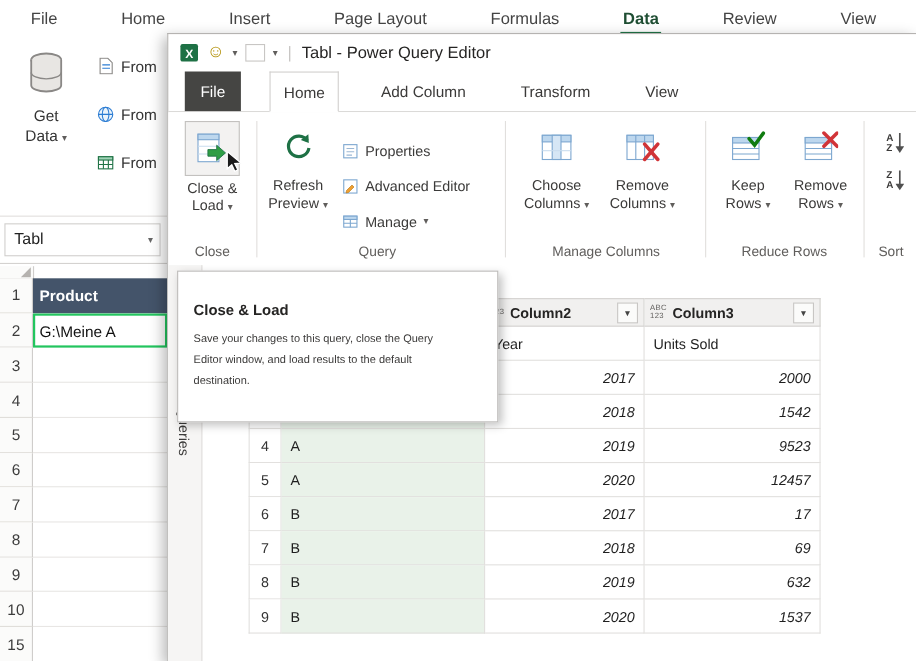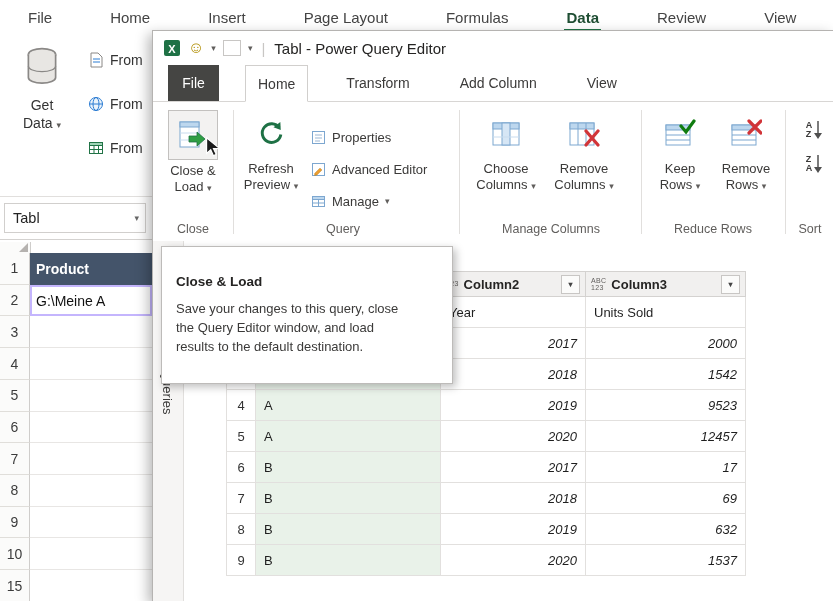--- a/index.html
+++ b/index.html
@@ -28,21 +28,21 @@
   .xl-corner{position:absolute;left:0;top:0;width:30px;height:11px;border-right:1px solid #cfcdcb;
              border-bottom:1px solid #cfcdcb;background:#fbfbfa;}
   .xl-corner:after{content:"";position:absolute;right:2px;bottom:1px;width:0;height:0;
              border-left:9px solid transparent;border-bottom:9px solid #b5b2af;}
   .xl-row{position:absolute;left:0;width:152px;height:31.72px;display:flex;}
   .xl-rn{width:30px;box-sizing:border-box;border-right:1px solid #cfcdcb;border-bottom:1px solid #e0deda;
          background:#fbfbfa;display:flex;align-items:center;justify-content:center;font-size:14px;color:#3c3c3c;}
   .xl-rc{flex:1;border-bottom:1px solid #e8e6e4;}
   .xl-a1{position:absolute;left:30px;top:11px;width:122px;height:31.7px;background:#44546a;color:#fff;
          font-weight:700;font-size:14px;display:flex;align-items:center;padding-left:6px;box-sizing:border-box;}
-  .xl-a2{position:absolute;left:30px;top:42.7px;width:122px;height:31.7px;border:2px solid #c4b5fd;background:#fff;
+  .xl-a2{position:absolute;left:30px;top:42.7px;width:122px;height:31.7px;border:2px solid #22c55e;background:#fff;
          font-size:14px;color:#111;display:flex;align-items:center;padding-left:4px;box-sizing:border-box;white-space:nowrap;overflow:hidden;}
 
   
   .pq{position:absolute;left:152px;top:30px;width:681px;height:571px;background:#fff;box-sizing:border-box;
       border:1px solid #b5b3b1;border-right:none;border-bottom:none;box-shadow:-4px 4px 12px rgba(0,0,0,.28);}
   .pq-title{height:34px;display:flex;align-items:center;gap:7px;padding-left:10px;font-size:15px;color:#252423;}
   .smiley{font-size:16px;color:#b08d00;line-height:16px;}
   .caret{font-size:9px;color:#605e5c;}
   .qat-box{width:16px;height:14px;border:1px solid #c8c6c4;background:#fff;}
   .qat-sep{color:#c8c6c4;font-size:15px;padding:0 2px;}
@@ -88,21 +88,21 @@
             white-space:nowrap;overflow:hidden;flex:none;}
   .pqt-cell.c1{width:185px;background:#e9f2e9;}
   .pqt-cell.c2{width:145px;}
   .pqt-cell.c3{width:160px;text-align:right;}
   .pqt-cell.num{justify-content:flex-end;font-style:italic;}
 
   .tip{position:absolute;left:8px;top:215px;width:292px;min-height:136px;background:#fff;
        border:1px solid #bdbbb9;box-shadow:3px 3px 8px rgba(0,0,0,.25);padding:27px 14px;
        box-sizing:border-box;z-index:6;}
   .tip-title{font-weight:700;font-size:13.5px;color:#252423;margin-bottom:10px;}
-  .tip-body{font-size:13px;line-height:19px;color:#3b3a39;width:232px;}
+  .tip-body{font-size:10px;line-height:19px;color:#3b3a39;width:232px;}
 
   .cursor{position:absolute;left:202px;top:136px;z-index:50;pointer-events:none;}
 </style>
 </head>
 <body>
 
 <div class="stage">
 
   <div class="xl-tabs">
       <div class="xl-tab">File</div>
@@ -228,22 +228,22 @@
       <span class="caret">▾</span>
       <span class="qat-box"></span>
       <span class="caret">▾</span>
       <span class="qat-sep">|</span>
       <span>Tabl - Power Query Editor</span>
     </div>
 
     <div class="pq-tabs">
         <div class="pq-file">File</div>
         <div class="pq-tab sel">Home</div>
+        <div class="pq-tab">Add Column</div>
         <div class="pq-tab">Transform</div>
-        <div class="pq-tab">Add Column</div>
         <div class="pq-tab">View</div>
       </div>
 
     <div class="pq-ribbon">
 
       <div class="bigbtn" style="left:8px;width:64px;">
         <div class="hoverbox">
           <svg width="30" height="30" viewBox="0 0 30 30">
             <rect x="2" y="2" width="19" height="25" fill="#fff" stroke="#7da7d0"></rect>
             <rect x="2" y="2" width="19" height="5" fill="#bdd7ee" stroke="#7da7d0"></rect>

